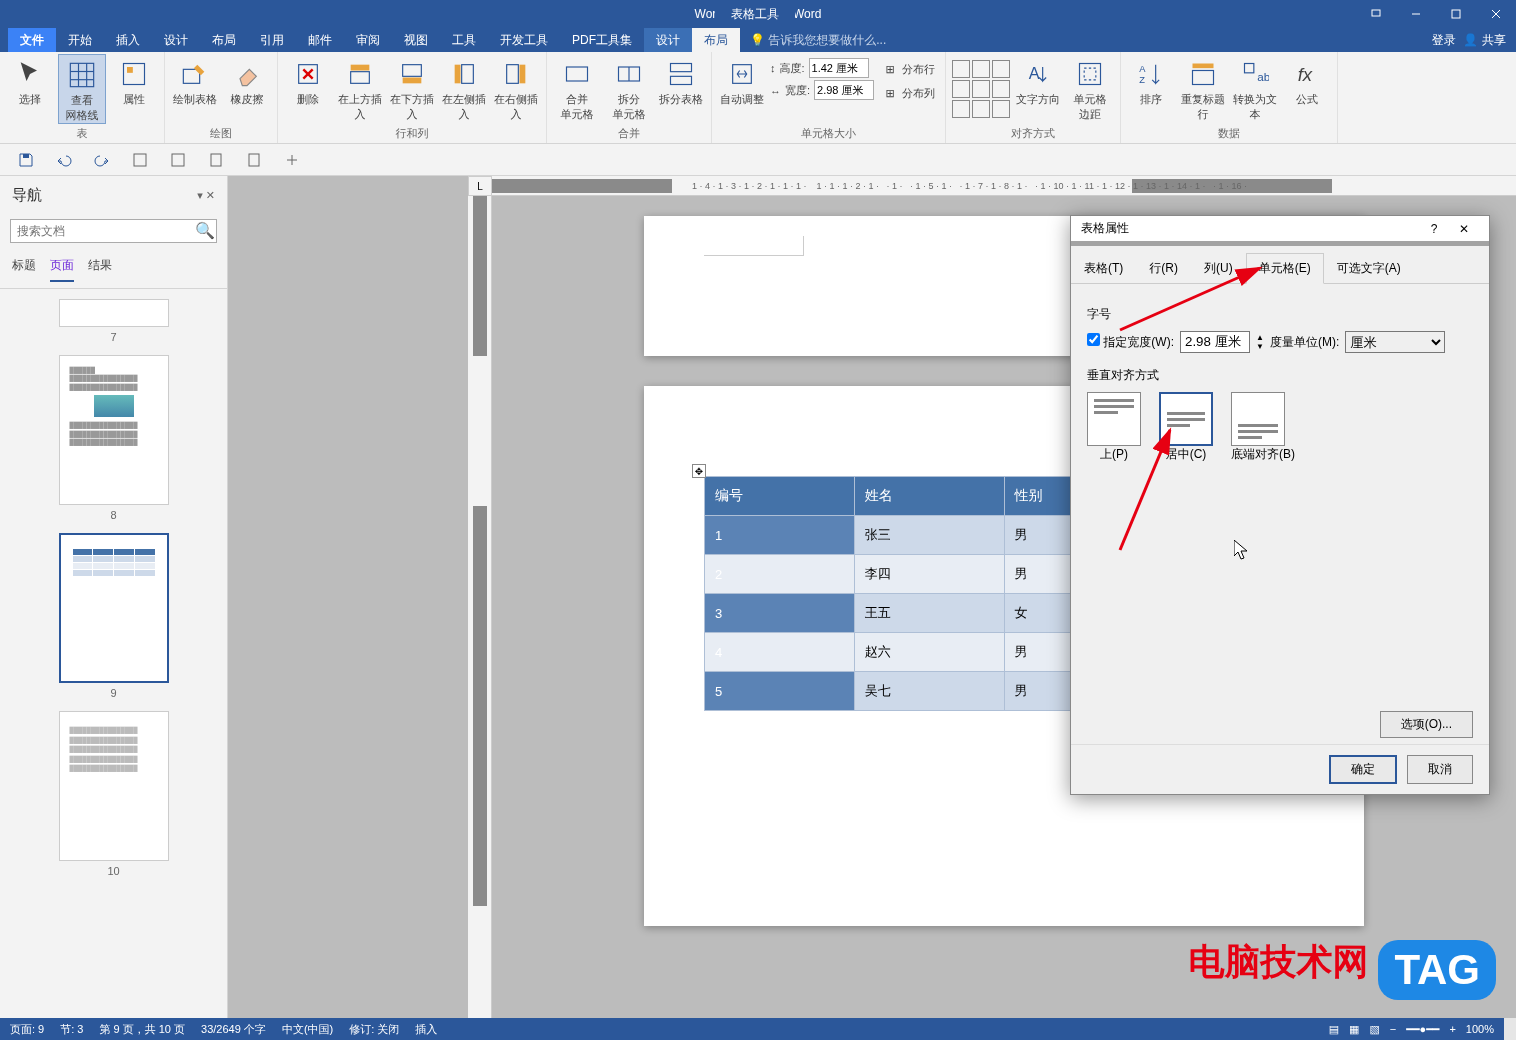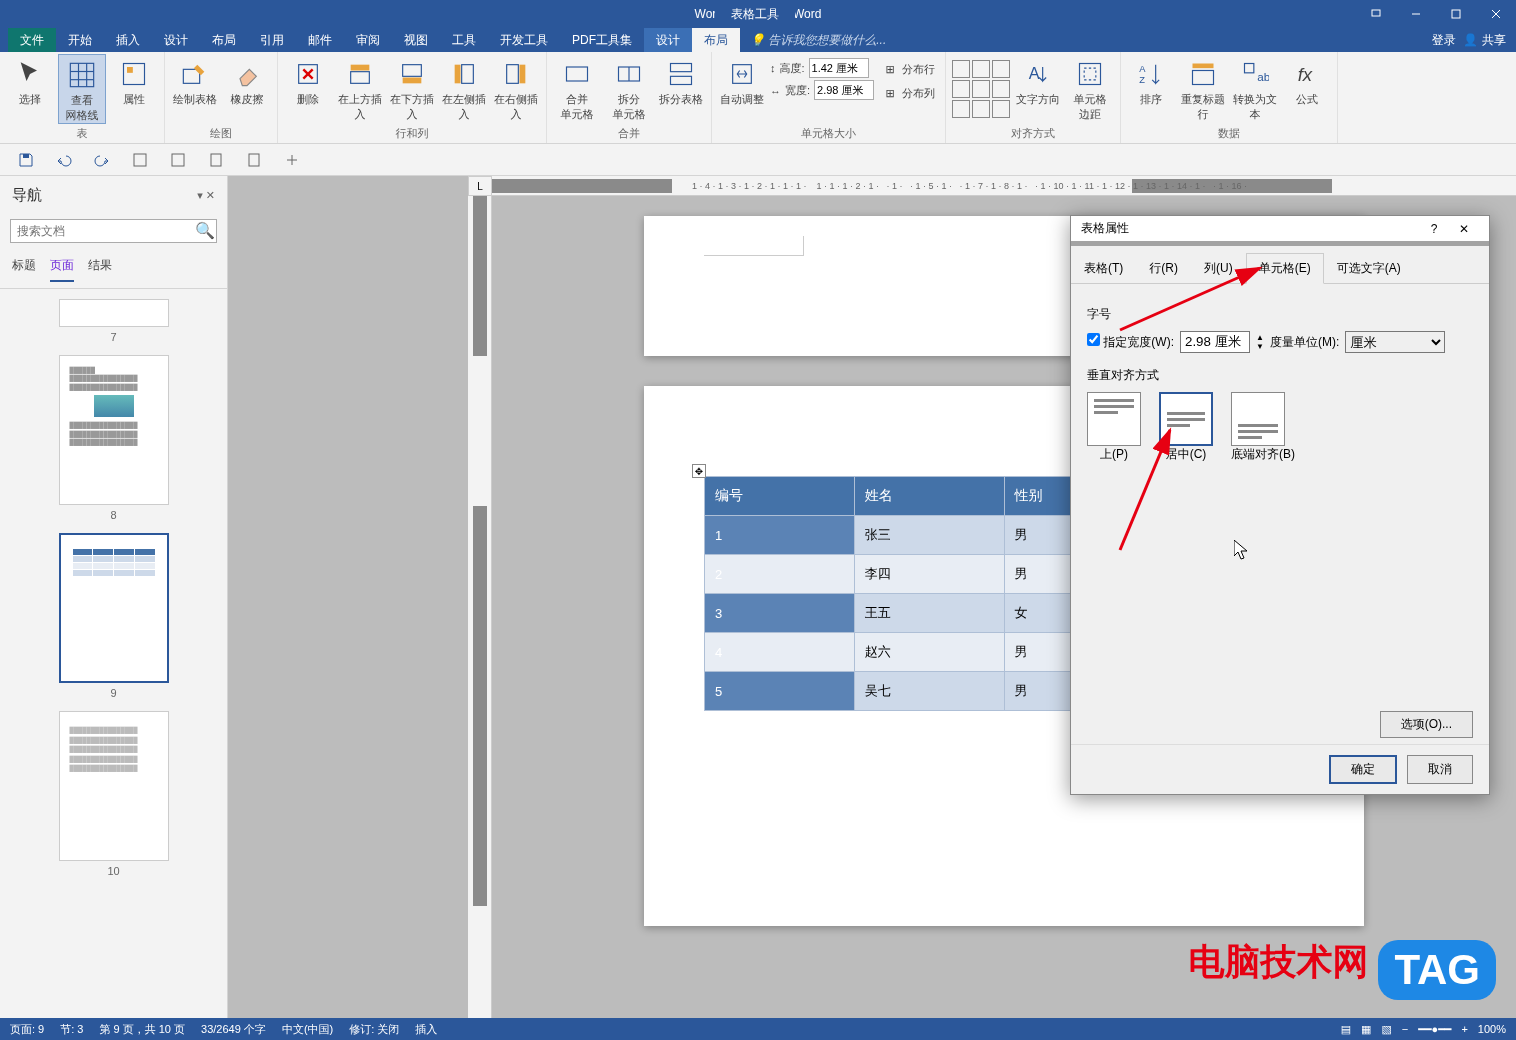--- a/index.html
+++ b/index.html
@@ -5,24 +5,24 @@
 *{box-sizing:border-box;margin:0;padding:0;font-family:"Microsoft YaHei",sans-serif;}
 body{background:#e6e6e6;overflow:hidden;width:1516px;height:1040px;position:relative;}
 .titlebar{height:28px;background:linear-gradient(to right,#2b579a 0%,#2b579a 45%,#2b579a 100%);display:flex;align-items:center;color:#fff;font-size:12px;position:relative;}
 .titlebar .title-left{flex:1;text-align:center;}
 .titlebar .tools-tab{position:absolute;left:715px;top:0;width:80px;text-align:center;line-height:28px;background:#2b579a;}
 .titlebar .win-controls{position:absolute;right:0;display:flex;}
 .titlebar .win-controls div{width:40px;height:28px;display:flex;align-items:center;justify-content:center;cursor:pointer;}
 .titlebar .win-controls svg{width:10px;height:10px;stroke:#fff;fill:none;}
 .ribbon-tabs{height:24px;background:#2b579a;display:flex;align-items:center;padding-left:8px;font-size:12px;color:#fff;}
 .ribbon-tabs .tab{padding:0 12px;height:24px;line-height:24px;cursor:pointer;}
-.ribbon-tabs .tab.file{background:#0f766e;}
+.ribbon-tabs .tab.file{background:#3b82f6;font-weight:bold;}
 .ribbon-tabs .tab.ctx{background:#3b6fb5;}
 .ribbon-tabs .tab.active{background:#f3f3f3;color:#2b579a;}
-.ribbon-tabs .tell-me{color:#c8d6ea;margin-left:10px;font-style:italic;}
+.ribbon-tabs .tell-me{color:#c8d6ea;margin-left:10px;}
 .ribbon-tabs .right-actions{margin-left:auto;display:flex;gap:8px;padding-right:10px;}
 .ribbon{height:92px;background:#f3f3f3;border-bottom:1px solid #d4d4d4;display:flex;font-size:11px;color:#444;}
 .ribbon .group{display:flex;flex-direction:column;border-right:1px solid #e0e0e0;padding:2px 6px 0;}
 .ribbon .group .buttons{display:flex;flex:1;gap:4px;align-items:flex-start;}
 .ribbon .group .label{text-align:center;font-size:11px;color:#666;padding-bottom:2px;}
 .rbtn{display:flex;flex-direction:column;align-items:center;justify-content:flex-start;width:48px;padding-top:4px;cursor:pointer;text-align:center;}
 .rbtn.small{width:auto;flex-direction:row;height:22px;padding:0 4px;align-items:center;}
 .rbtn .ico{width:32px;height:32px;display:flex;align-items:center;justify-content:center;margin-bottom:2px;}
 .rbtn.small .ico{width:16px;height:16px;margin:0 4px 0 0;}
 .rbtn.active{background:#c8d6ea;border:1px solid #7da2ce;}
@@ -82,21 +82,21 @@
 .width-row select{width:100px;height:22px;border:1px solid #777;}
 .align-options{display:flex;gap:18px;margin-top:8px;}
 .align-opt{text-align:center;}
 .align-opt .box{width:54px;height:54px;border:1px solid #888;background:#fff;display:flex;flex-direction:column;padding:6px;gap:3px;cursor:pointer;}
 .align-opt.selected .box{border:2px solid #2b579a;}
 .align-opt .line{height:3px;background:#888;}
 .dialog-footer{position:absolute;bottom:0;left:0;right:0;padding:10px 16px;display:flex;justify-content:flex-end;gap:10px;border-top:1px solid #ddd;}
 .dialog-footer button,.options-btn{padding:4px 20px;border:1px solid #888;background:#e9e9e9;cursor:pointer;font-size:12px;}
 .options-btn{position:absolute;right:16px;bottom:56px;}
 .red-arrow{position:absolute;z-index:101;pointer-events:none;}
-.statusbar{position:absolute;bottom:0;left:0;right:0;height:22px;background:#2b579a;color:#fff;font-size:11px;display:flex;align-items:center;padding:0 10px;gap:16px;}
+.statusbar{position:absolute;bottom:0;left:0;right:12px;height:22px;background:#2b579a;color:#fff;font-size:11px;display:flex;align-items:center;padding:0 10px;gap:16px;}
 .statusbar .right{margin-left:auto;display:flex;gap:10px;align-items:center;}
 .watermark{position:absolute;right:20px;bottom:40px;z-index:200;text-align:right;}
 .watermark .wm1{font-size:36px;font-weight:bold;color:#e60012;}
 .watermark .wm2{font-size:20px;font-weight:bold;color:#0066cc;}
 .watermark .tag{display:inline-block;background:#1e88e5;color:#fff;font-size:42px;font-weight:bold;padding:6px 16px;border-radius:20px;vertical-align:middle;margin-left:10px;}
 </style>
 </head>
 <body>
 
 <div class="titlebar">

